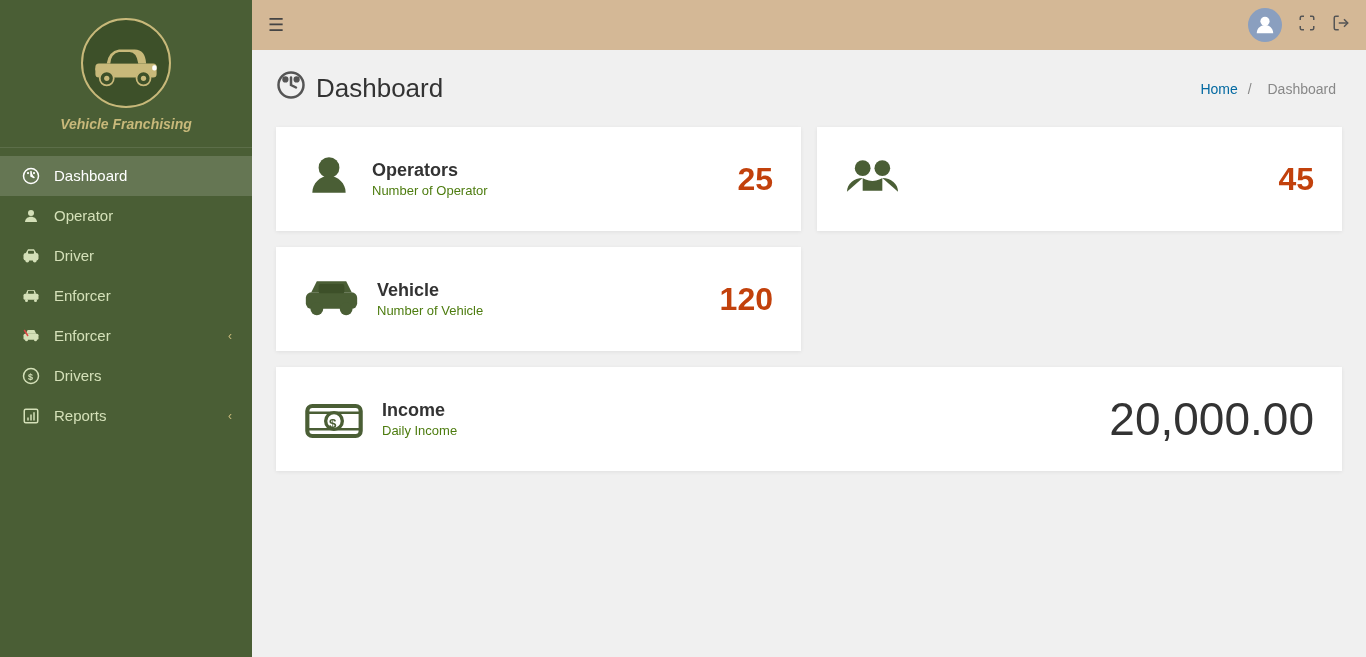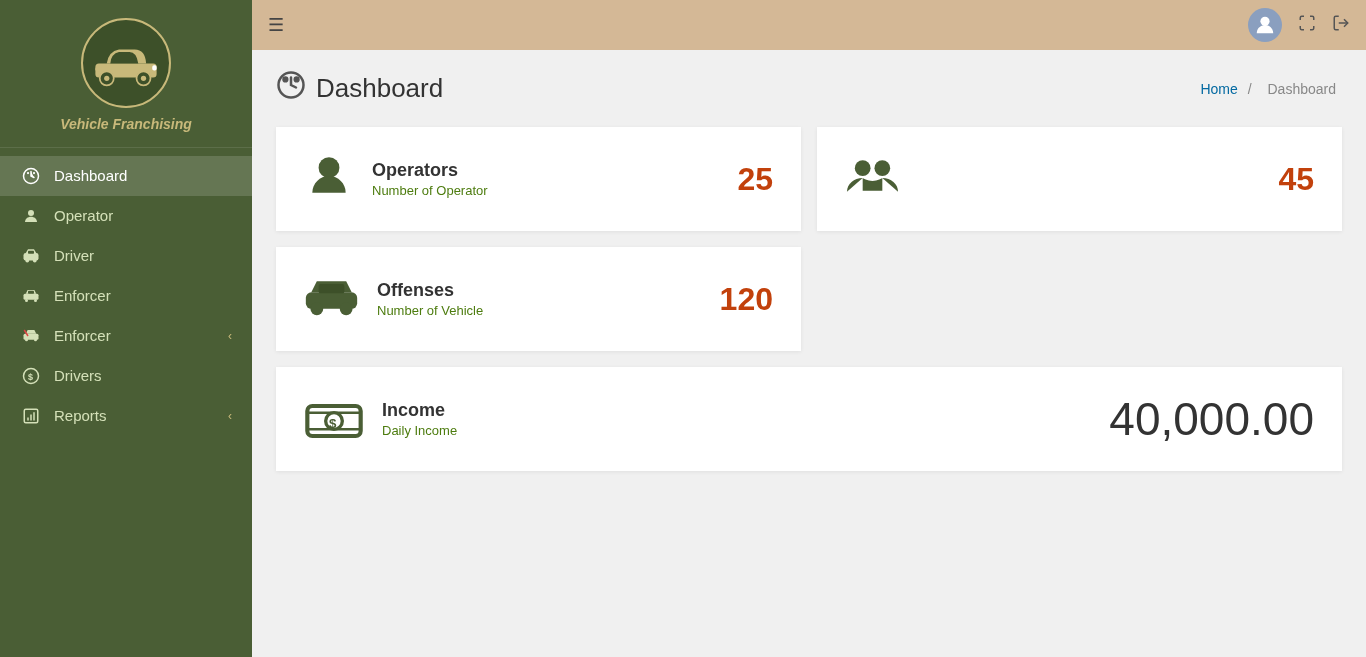--- a/index.html
+++ b/index.html
@@ -448,21 +448,21 @@
           <div class="card-icon">
             <svg width="55" height="50" viewBox="0 0 30 24" fill="#4a5e35">
               <rect x="1" y="10" width="28" height="9" rx="3"></rect>
               <circle cx="7" cy="19" r="3.5"></circle>
               <circle cx="23" cy="19" r="3.5"></circle>
               <path d="M4 10l3-6h16l3 6"></path>
               <rect x="8" y="5.5" width="14" height="5" rx="1" fill="#3d5029"></rect>
             </svg>
           </div>
           <div class="card-info">
-            <div class="card-title">Offenses</div>
+            <div class="card-title">Vehicle</div>
             <div class="card-subtitle">Number of Vehicle</div>
           </div>
         </div>
         <div class="card-value">120</div>
       </div>
 
 
       <div class="card card-full">
         <div class="card-left">
           <div class="card-icon">
@@ -472,18 +472,18 @@
               <text x="15" y="19" font-size="8" font-weight="bold" fill="#4a5e35">$</text>
               <line x1="2" y1="10" x2="34" y2="10" stroke="#4a5e35" stroke-width="1.5"></line>
               <line x1="2" y1="20" x2="34" y2="20" stroke="#4a5e35" stroke-width="1.5"></line>
             </svg>
           </div>
           <div class="card-info">
             <div class="card-title">Income</div>
             <div class="card-subtitle">Daily Income</div>
           </div>
         </div>
-        <div class="card-value income-value">40,000.00</div>
+        <div class="card-value income-value">20,000.00</div>
       </div>
 
     </div>
   </div>
 </div>
 
 </body></html>

